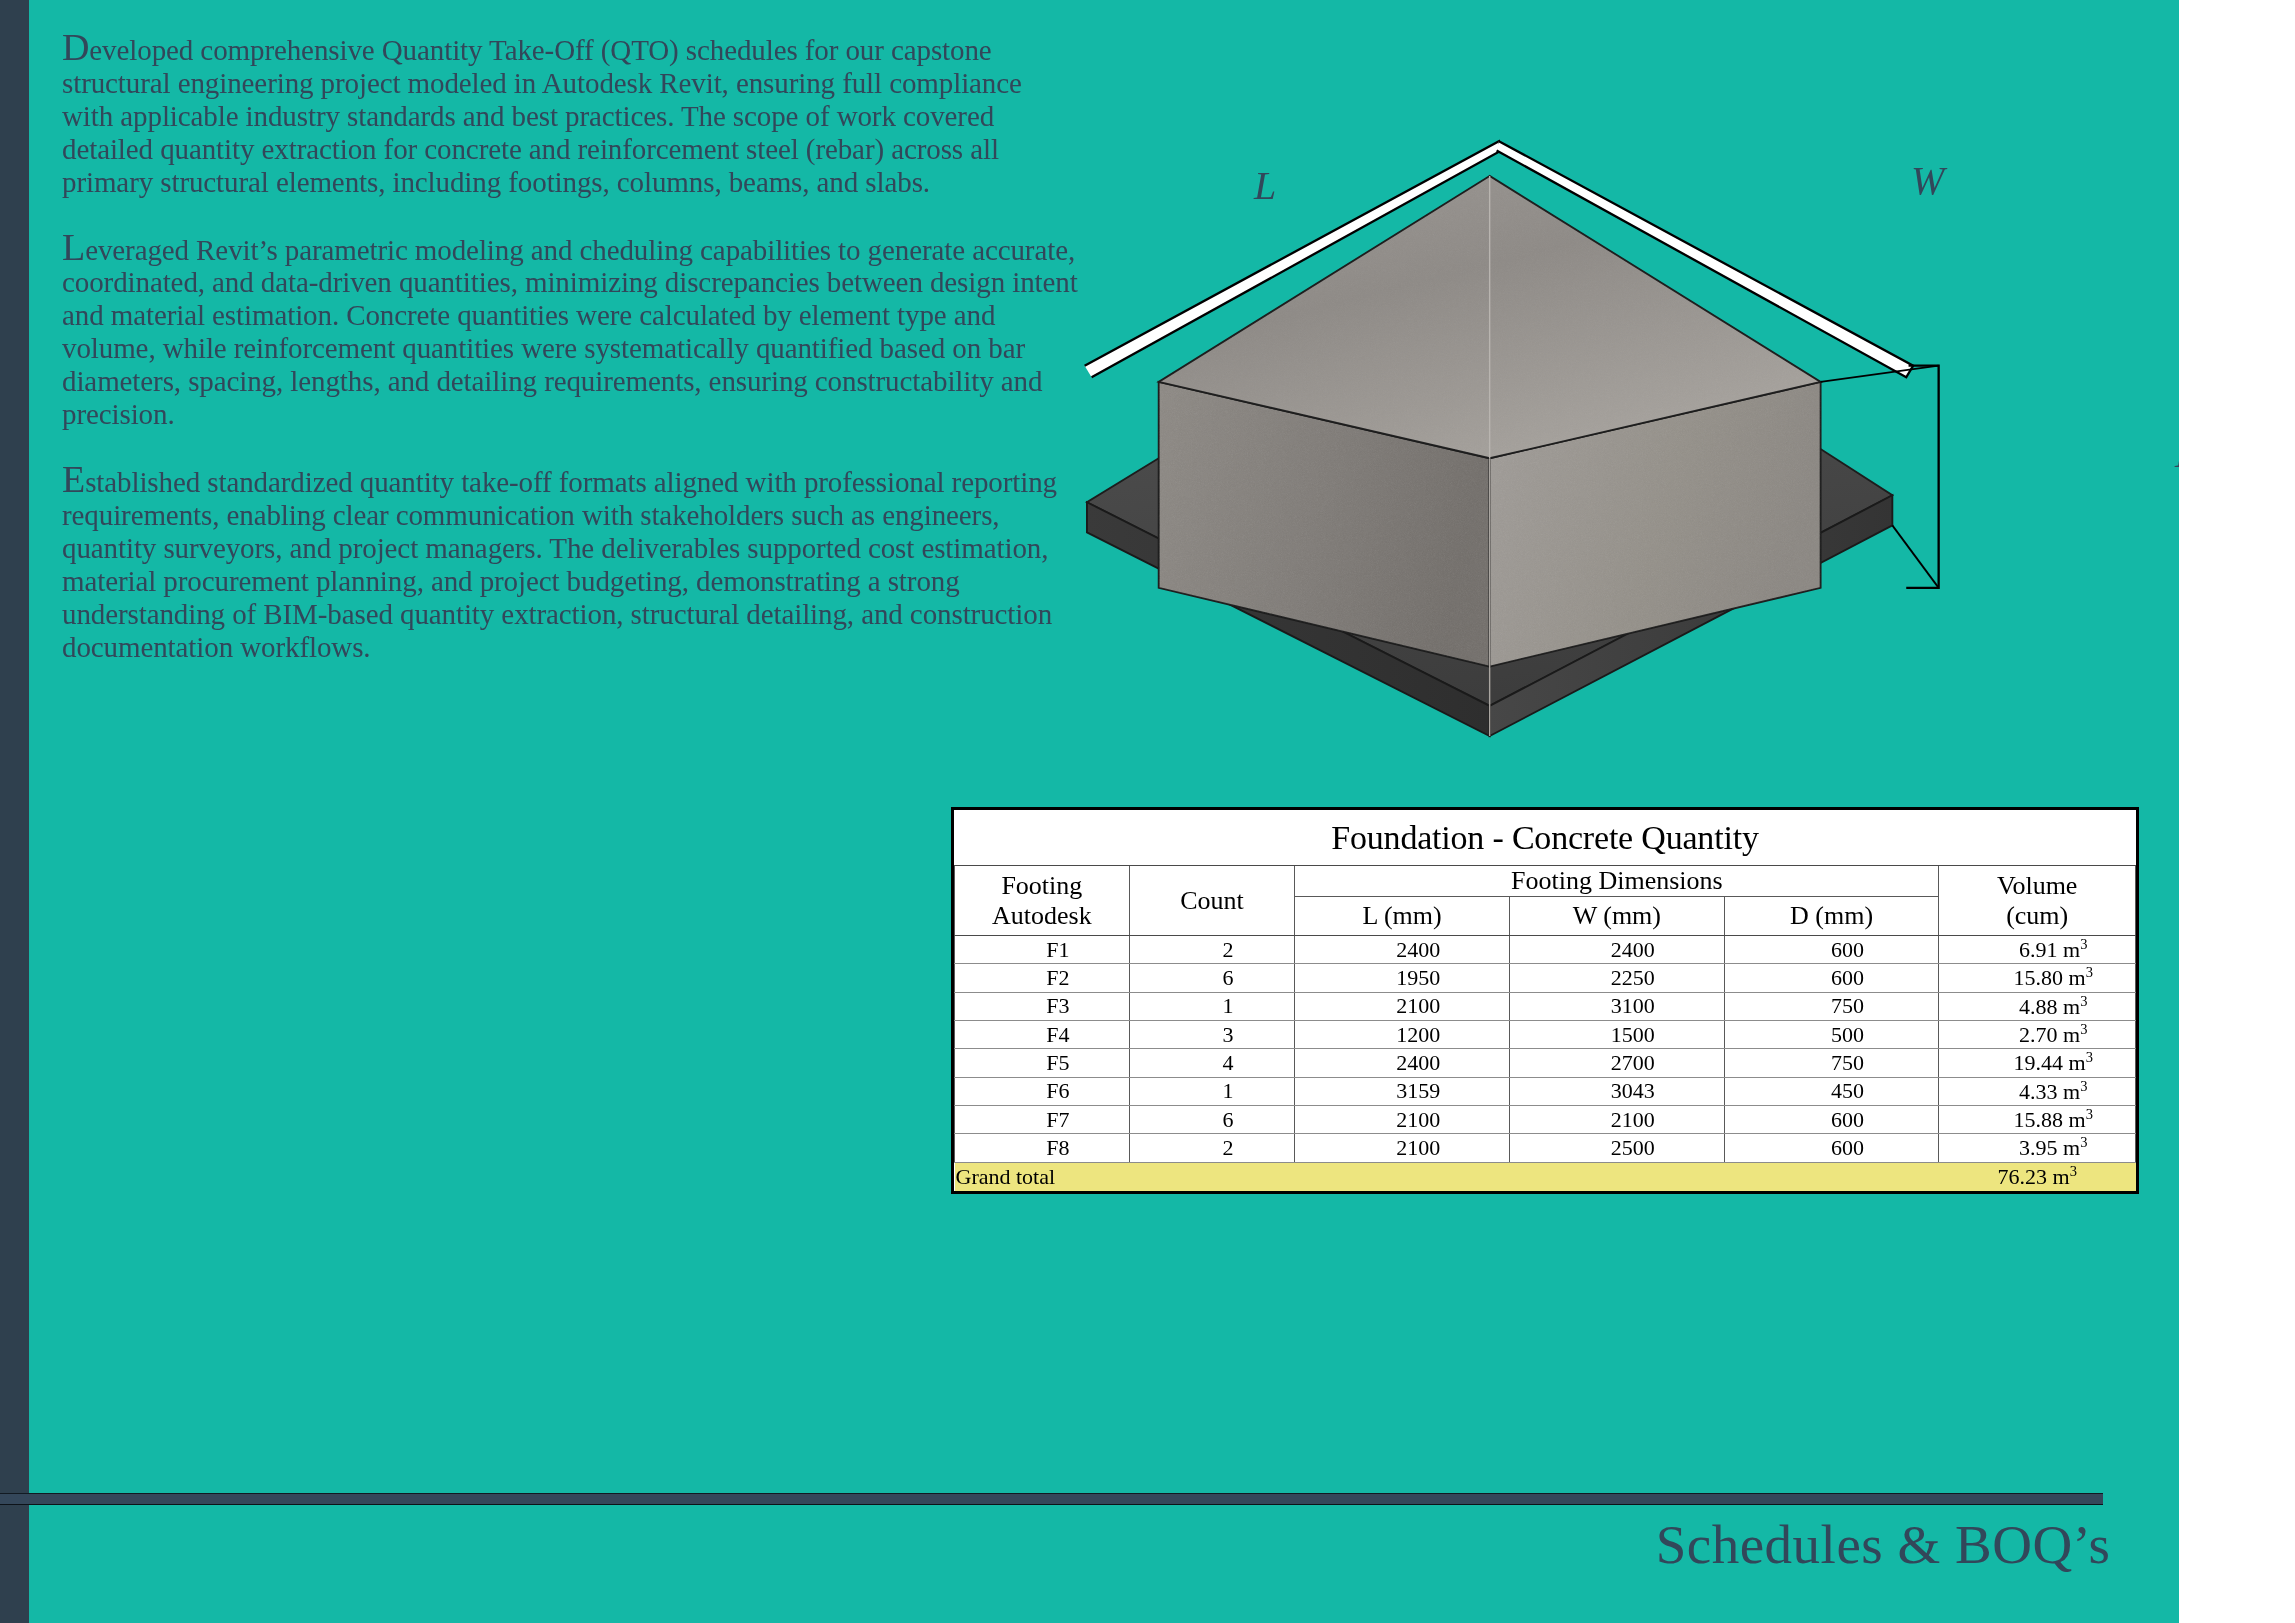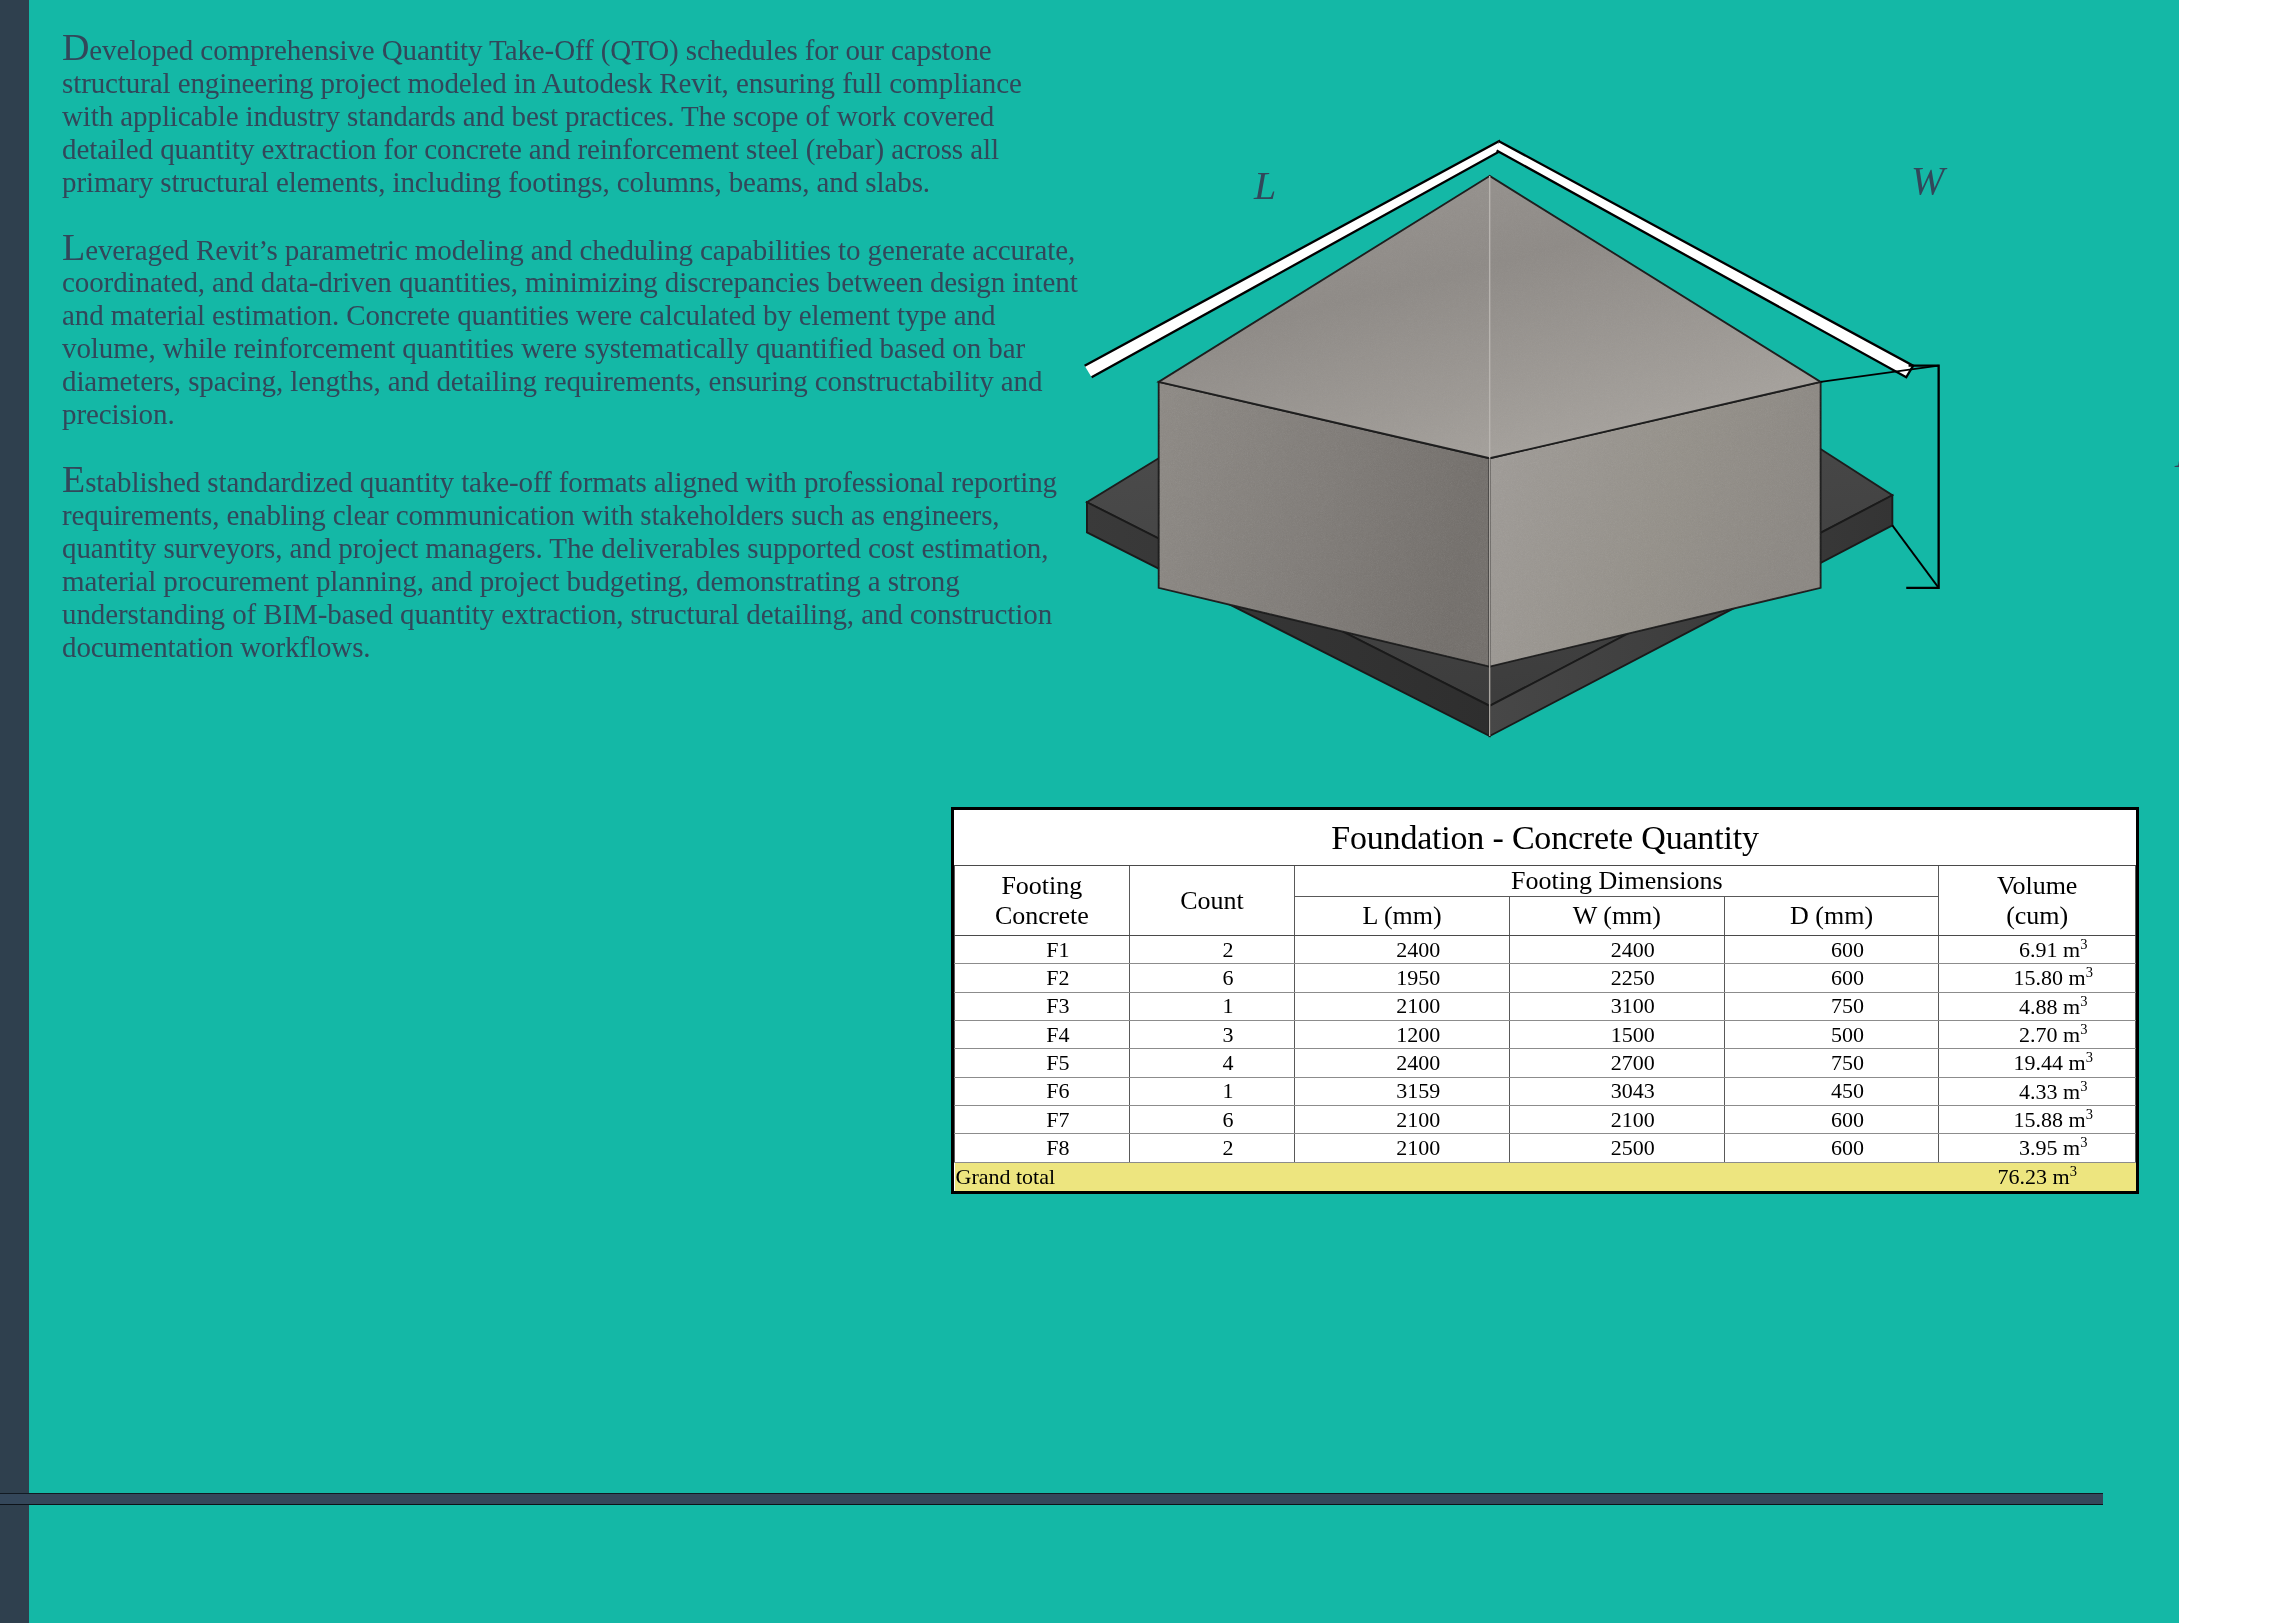--- a/index.html
+++ b/index.html
@@ -258,21 +258,21 @@
           <col style="width:11.8%">
           <col style="width:10.8%">
       </colgroup>
       <thead>
         <tr>
           <td class="tbl-title" colspan="6">Foundation - Concrete Quantity</td>
         </tr>
         <tr>
           <th class="hdr" rowspan="2">
             <div>Footing</div>
-            <div>Concrete</div>
+            <div>Autodesk</div>
           </th>
           <th class="hdr" rowspan="2">Count</th>
           <th class="hdr-span" colspan="3">Footing Dimensions</th>
           <th class="hdr" rowspan="2">
             <div>Volume</div>
             <div>(cum)</div>
           </th>
         </tr>
         <tr>
           <th class="hdr-sub">L (mm)</th>
@@ -350,15 +350,16 @@
         <tr class="total-row">
           <td class="total-label" colspan="4">Grand total</td>
           <td colspan="1"></td>
           <td class="total-value"><span>76.23 m</span><span class="sup">3</span></td>
         </tr>
       </tfoot>
     </table>
   </div>
 
   <div class="footer-rule"></div>
+  <div class="footer-title">Schedules &amp; BOQ’s</div>
 
 </div>
 
 
 </body></html>

